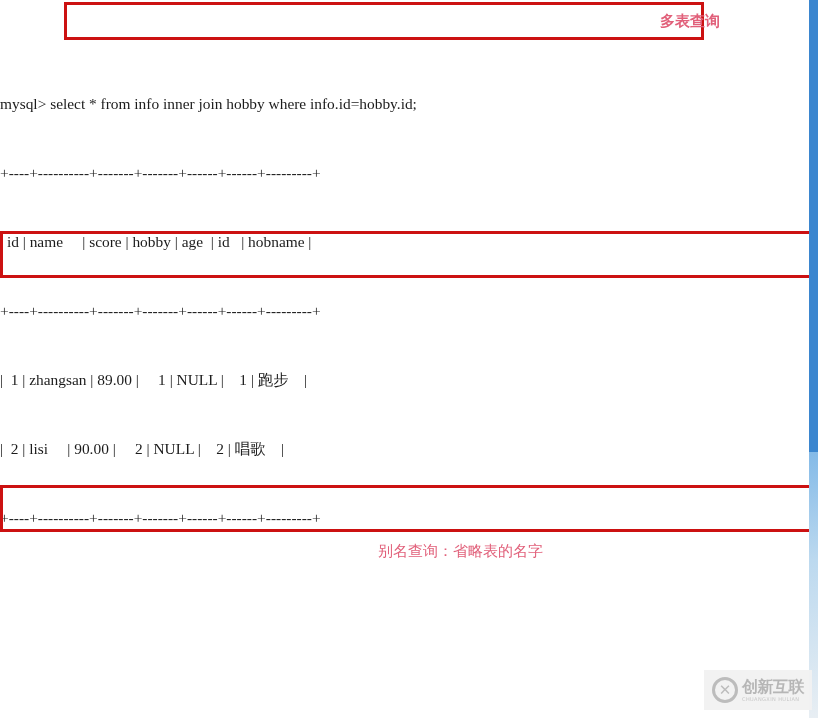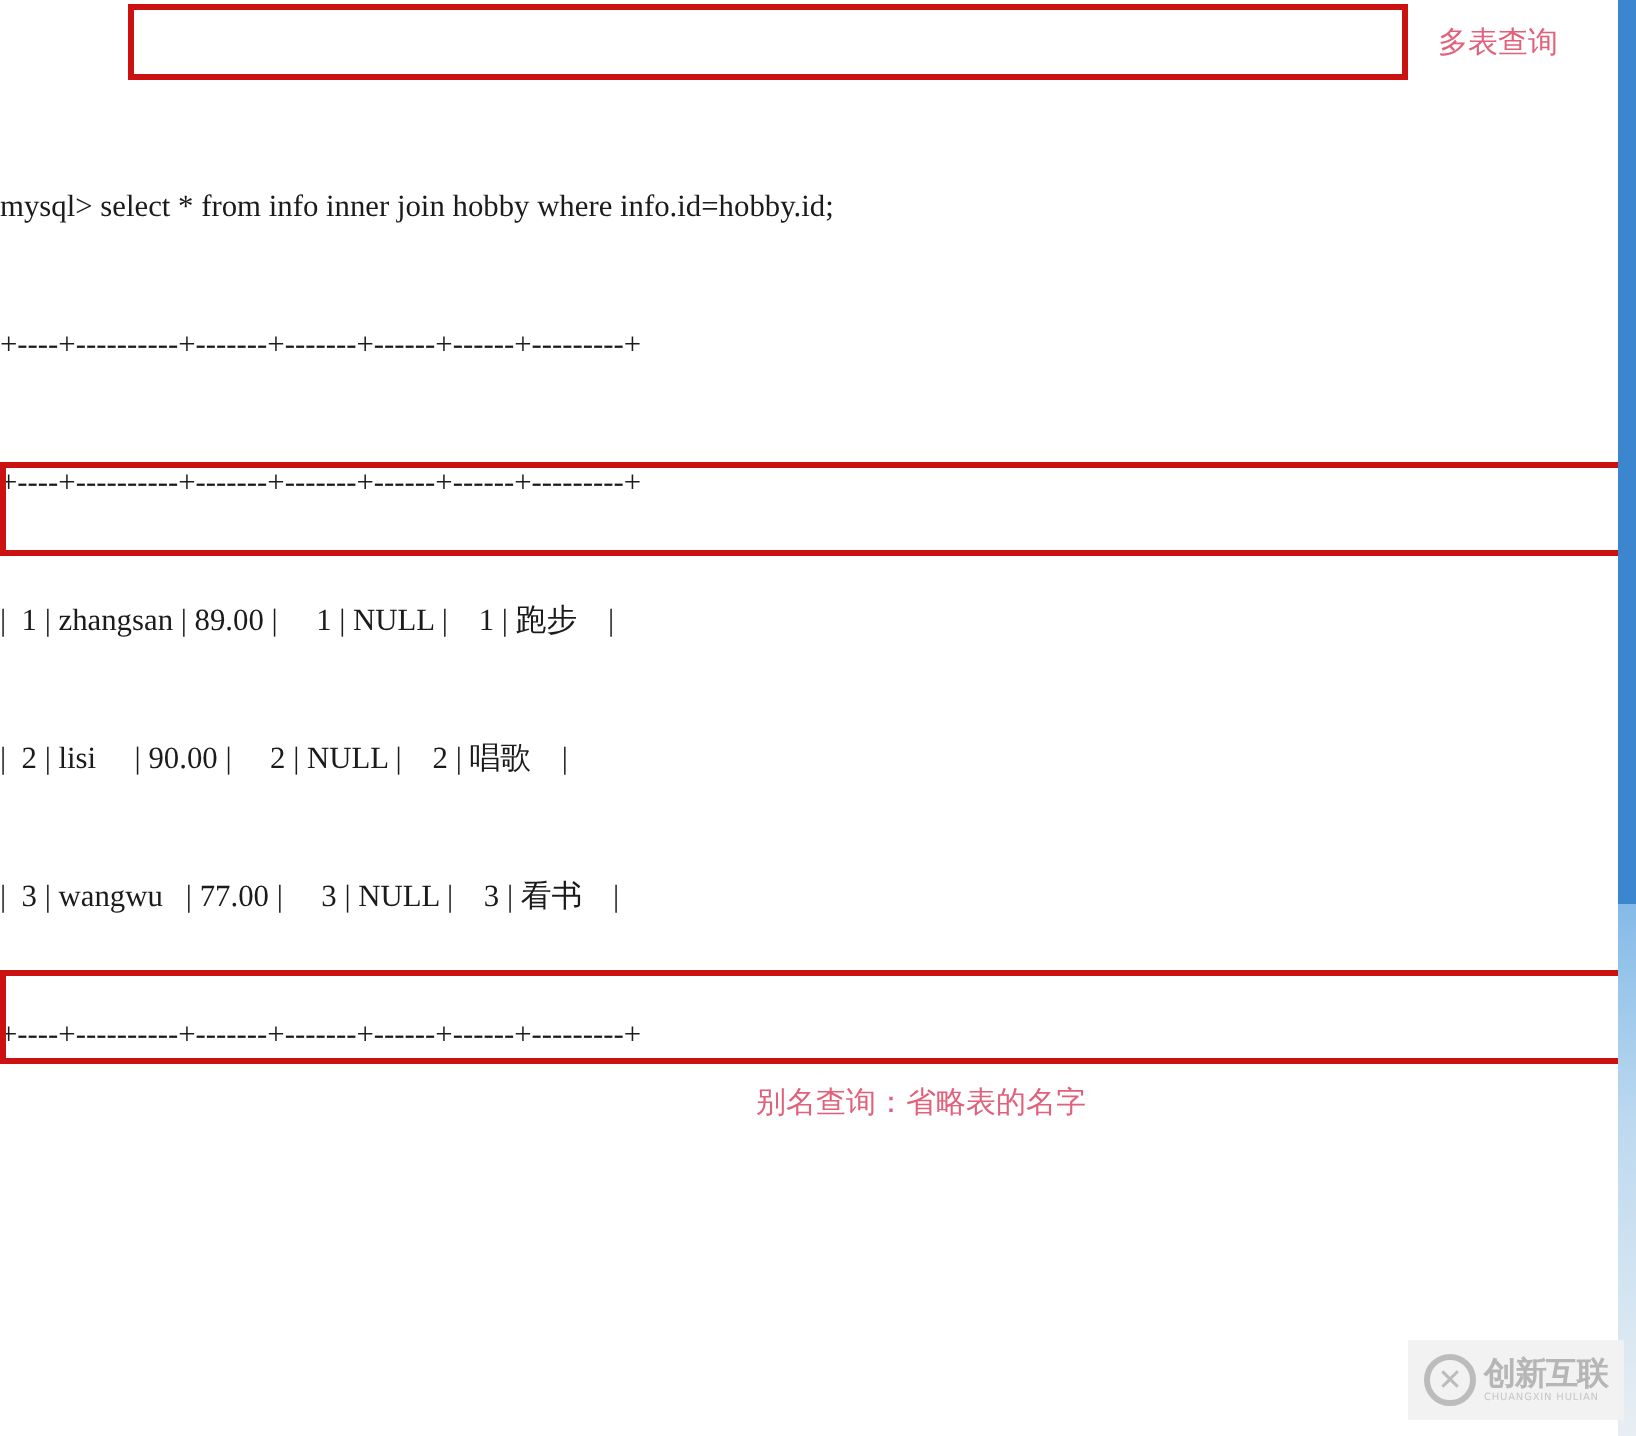--- a/index.html
+++ b/index.html
@@ -134,24 +134,24 @@
 </head>
 <body>
 
 <div id="screen">
 
   <div class="terminal">
 
     
     <div class="line">mysql&gt; select * from info inner join hobby where info.id=hobby.id;</div>
     <div class="line">+----+----------+-------+-------+------+------+---------+</div>
+    <div class="line">| id | name     | score | hobby | age  | id   | hobname |</div>
     <div class="line">+----+----------+-------+-------+------+------+---------+</div>
     <div class="line">|  1 | zhangsan | 89.00 |     1 | NULL |    1 | 跑步    |</div>
     <div class="line">|  2 | lisi     | 90.00 |     2 | NULL |    2 | 唱歌    |</div>
-    <div class="line">|  3 | wangwu   | 77.00 |     3 | NULL |    3 | 看书    |</div>
     <div class="line">+----+----------+-------+-------+------+------+---------+</div>
 
     
     
 
     
     
     
     
     
@@ -178,21 +178,21 @@
     
 
   </div>
 
   <div class="redbox" style="left:64px; top:2px; width:640px; height:38px;"></div>
 
   <div class="redbox" style="left:0px; top:231px; width:812px; height:47px;"></div>
 
   <div class="redbox" style="left:0px; top:485px; width:812px; height:47px;"></div>
 
-  <div class="annot" style="left:719px; top:11px;">多表查询</div>
+  <div class="annot" style="left:660px; top:11px;font-weight:bold;">多表查询</div>
 
 
   <div class="annot" style="left:378px; top:541px;">别名查询：省略表的名字</div>
 
 
   <div class="scroll-strip">
     <div class="track"></div>
   </div>
 
   <div class="watermark">

